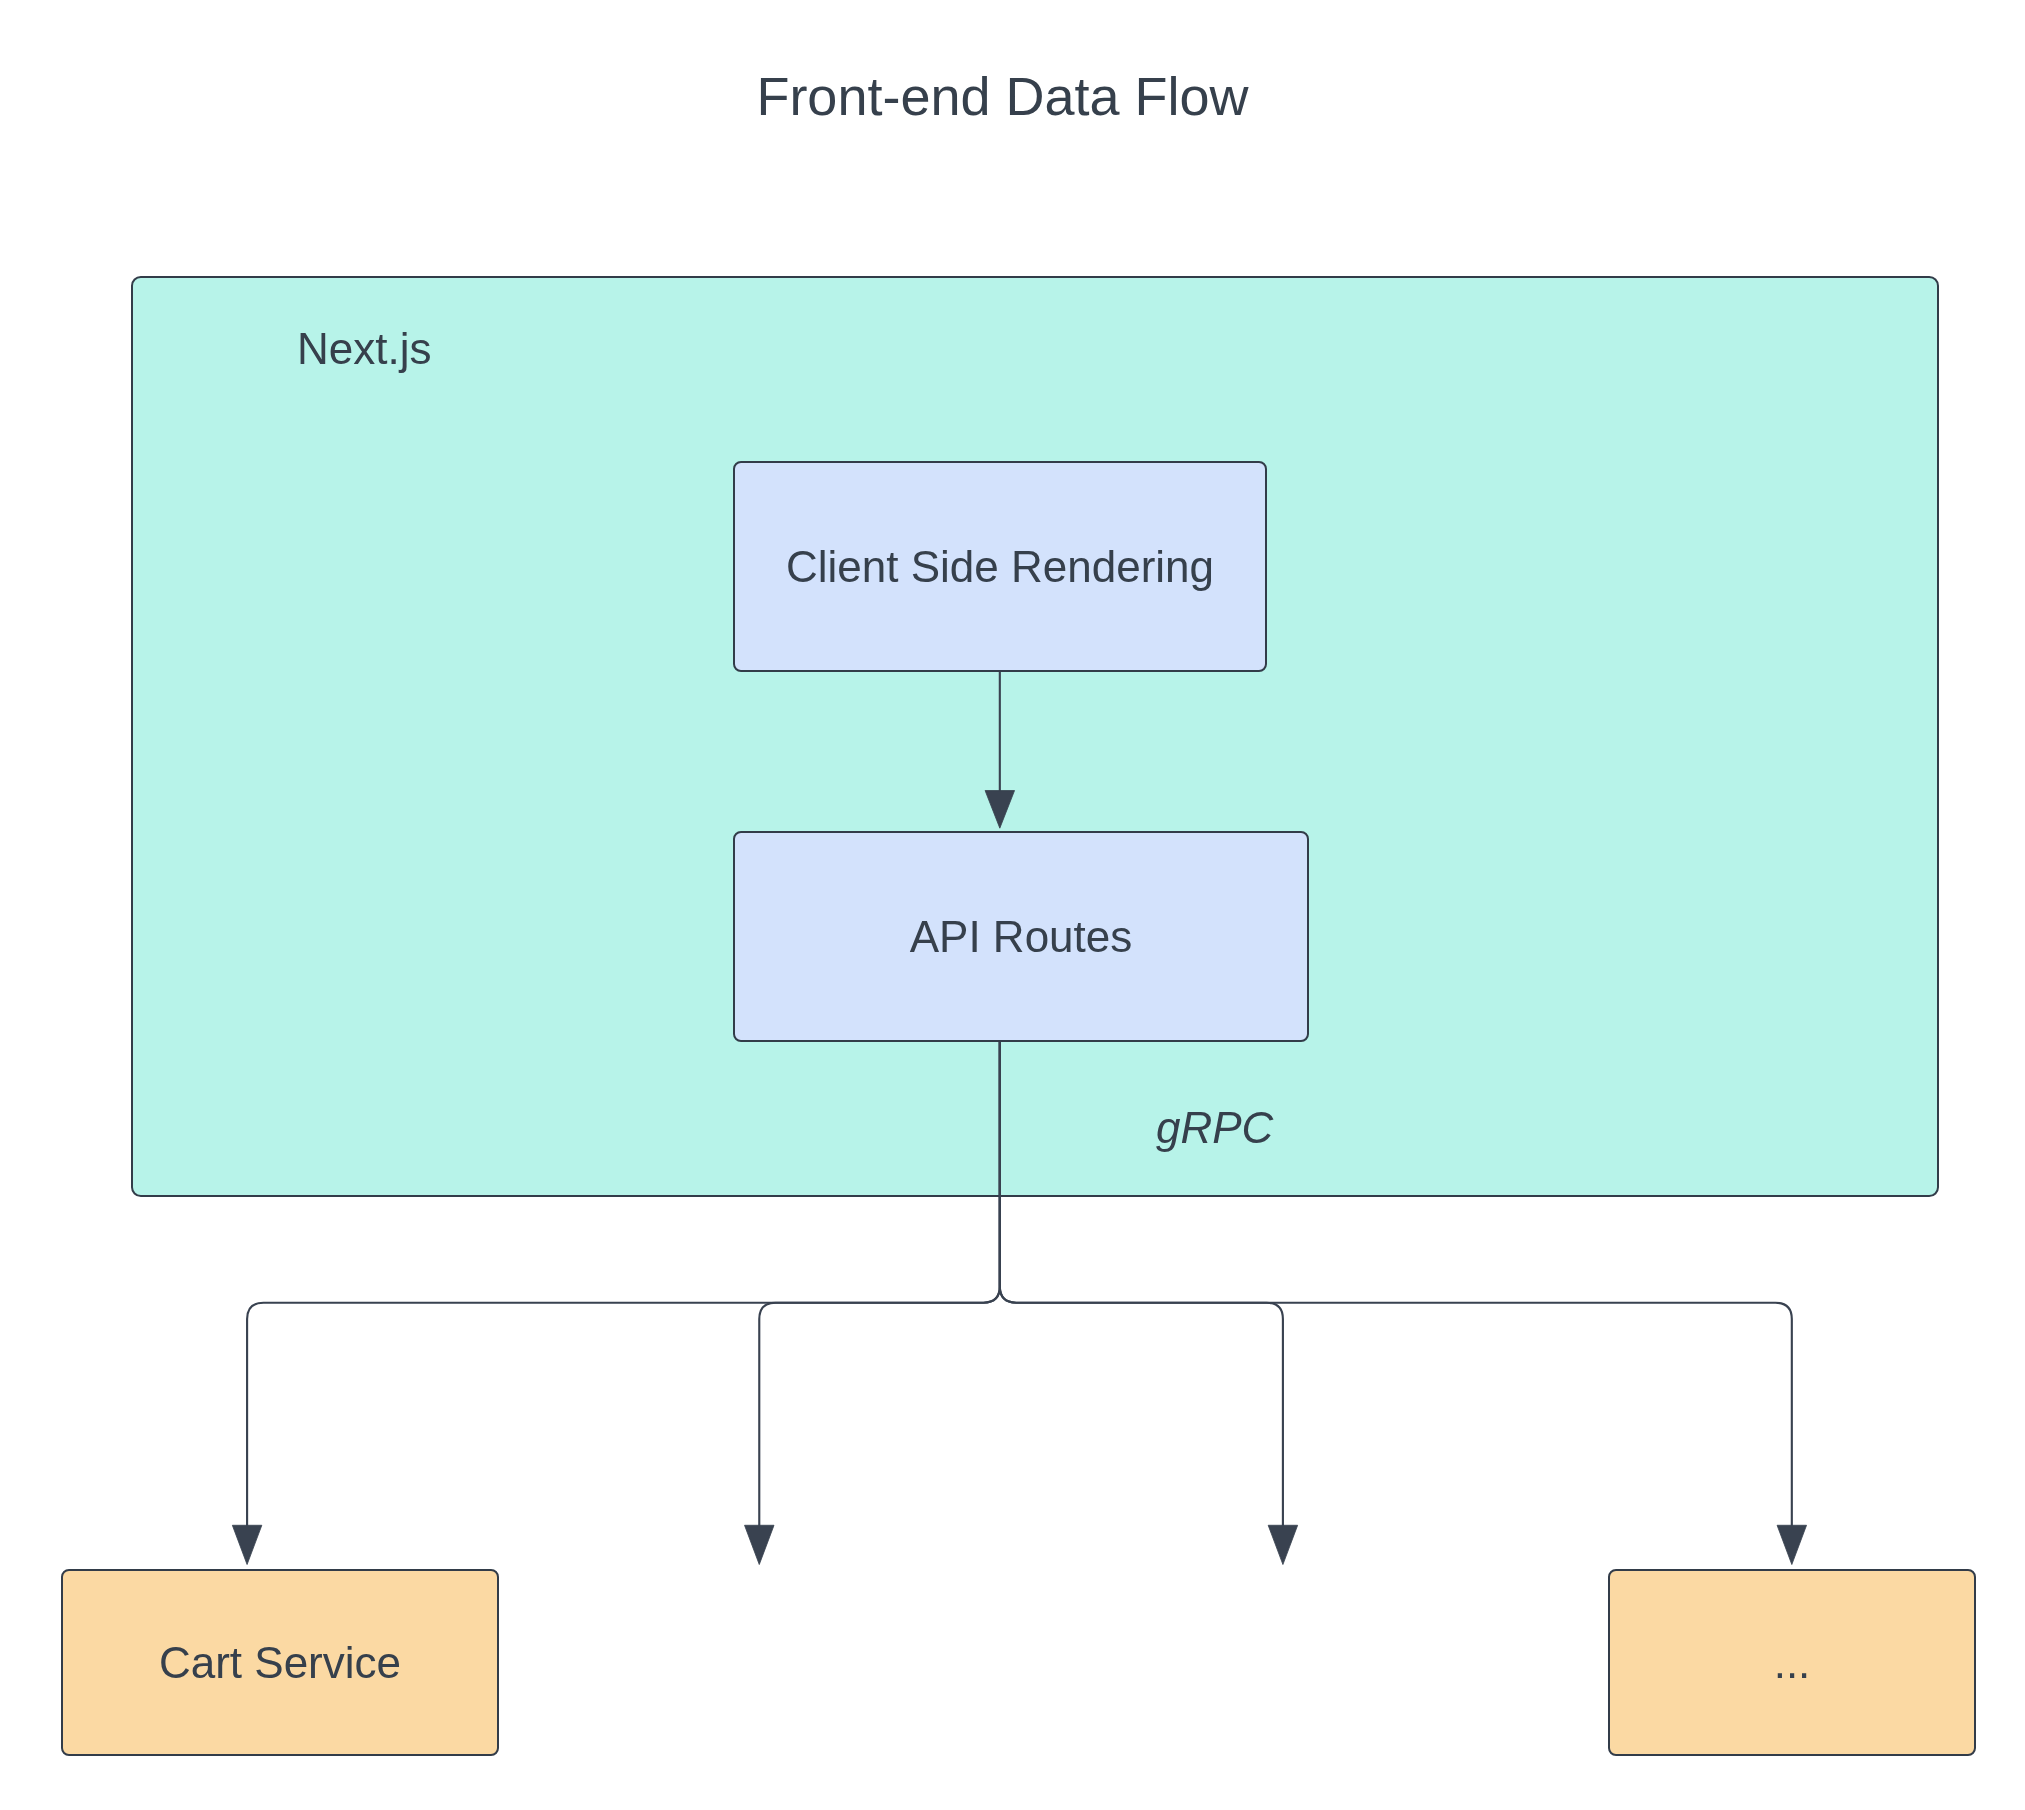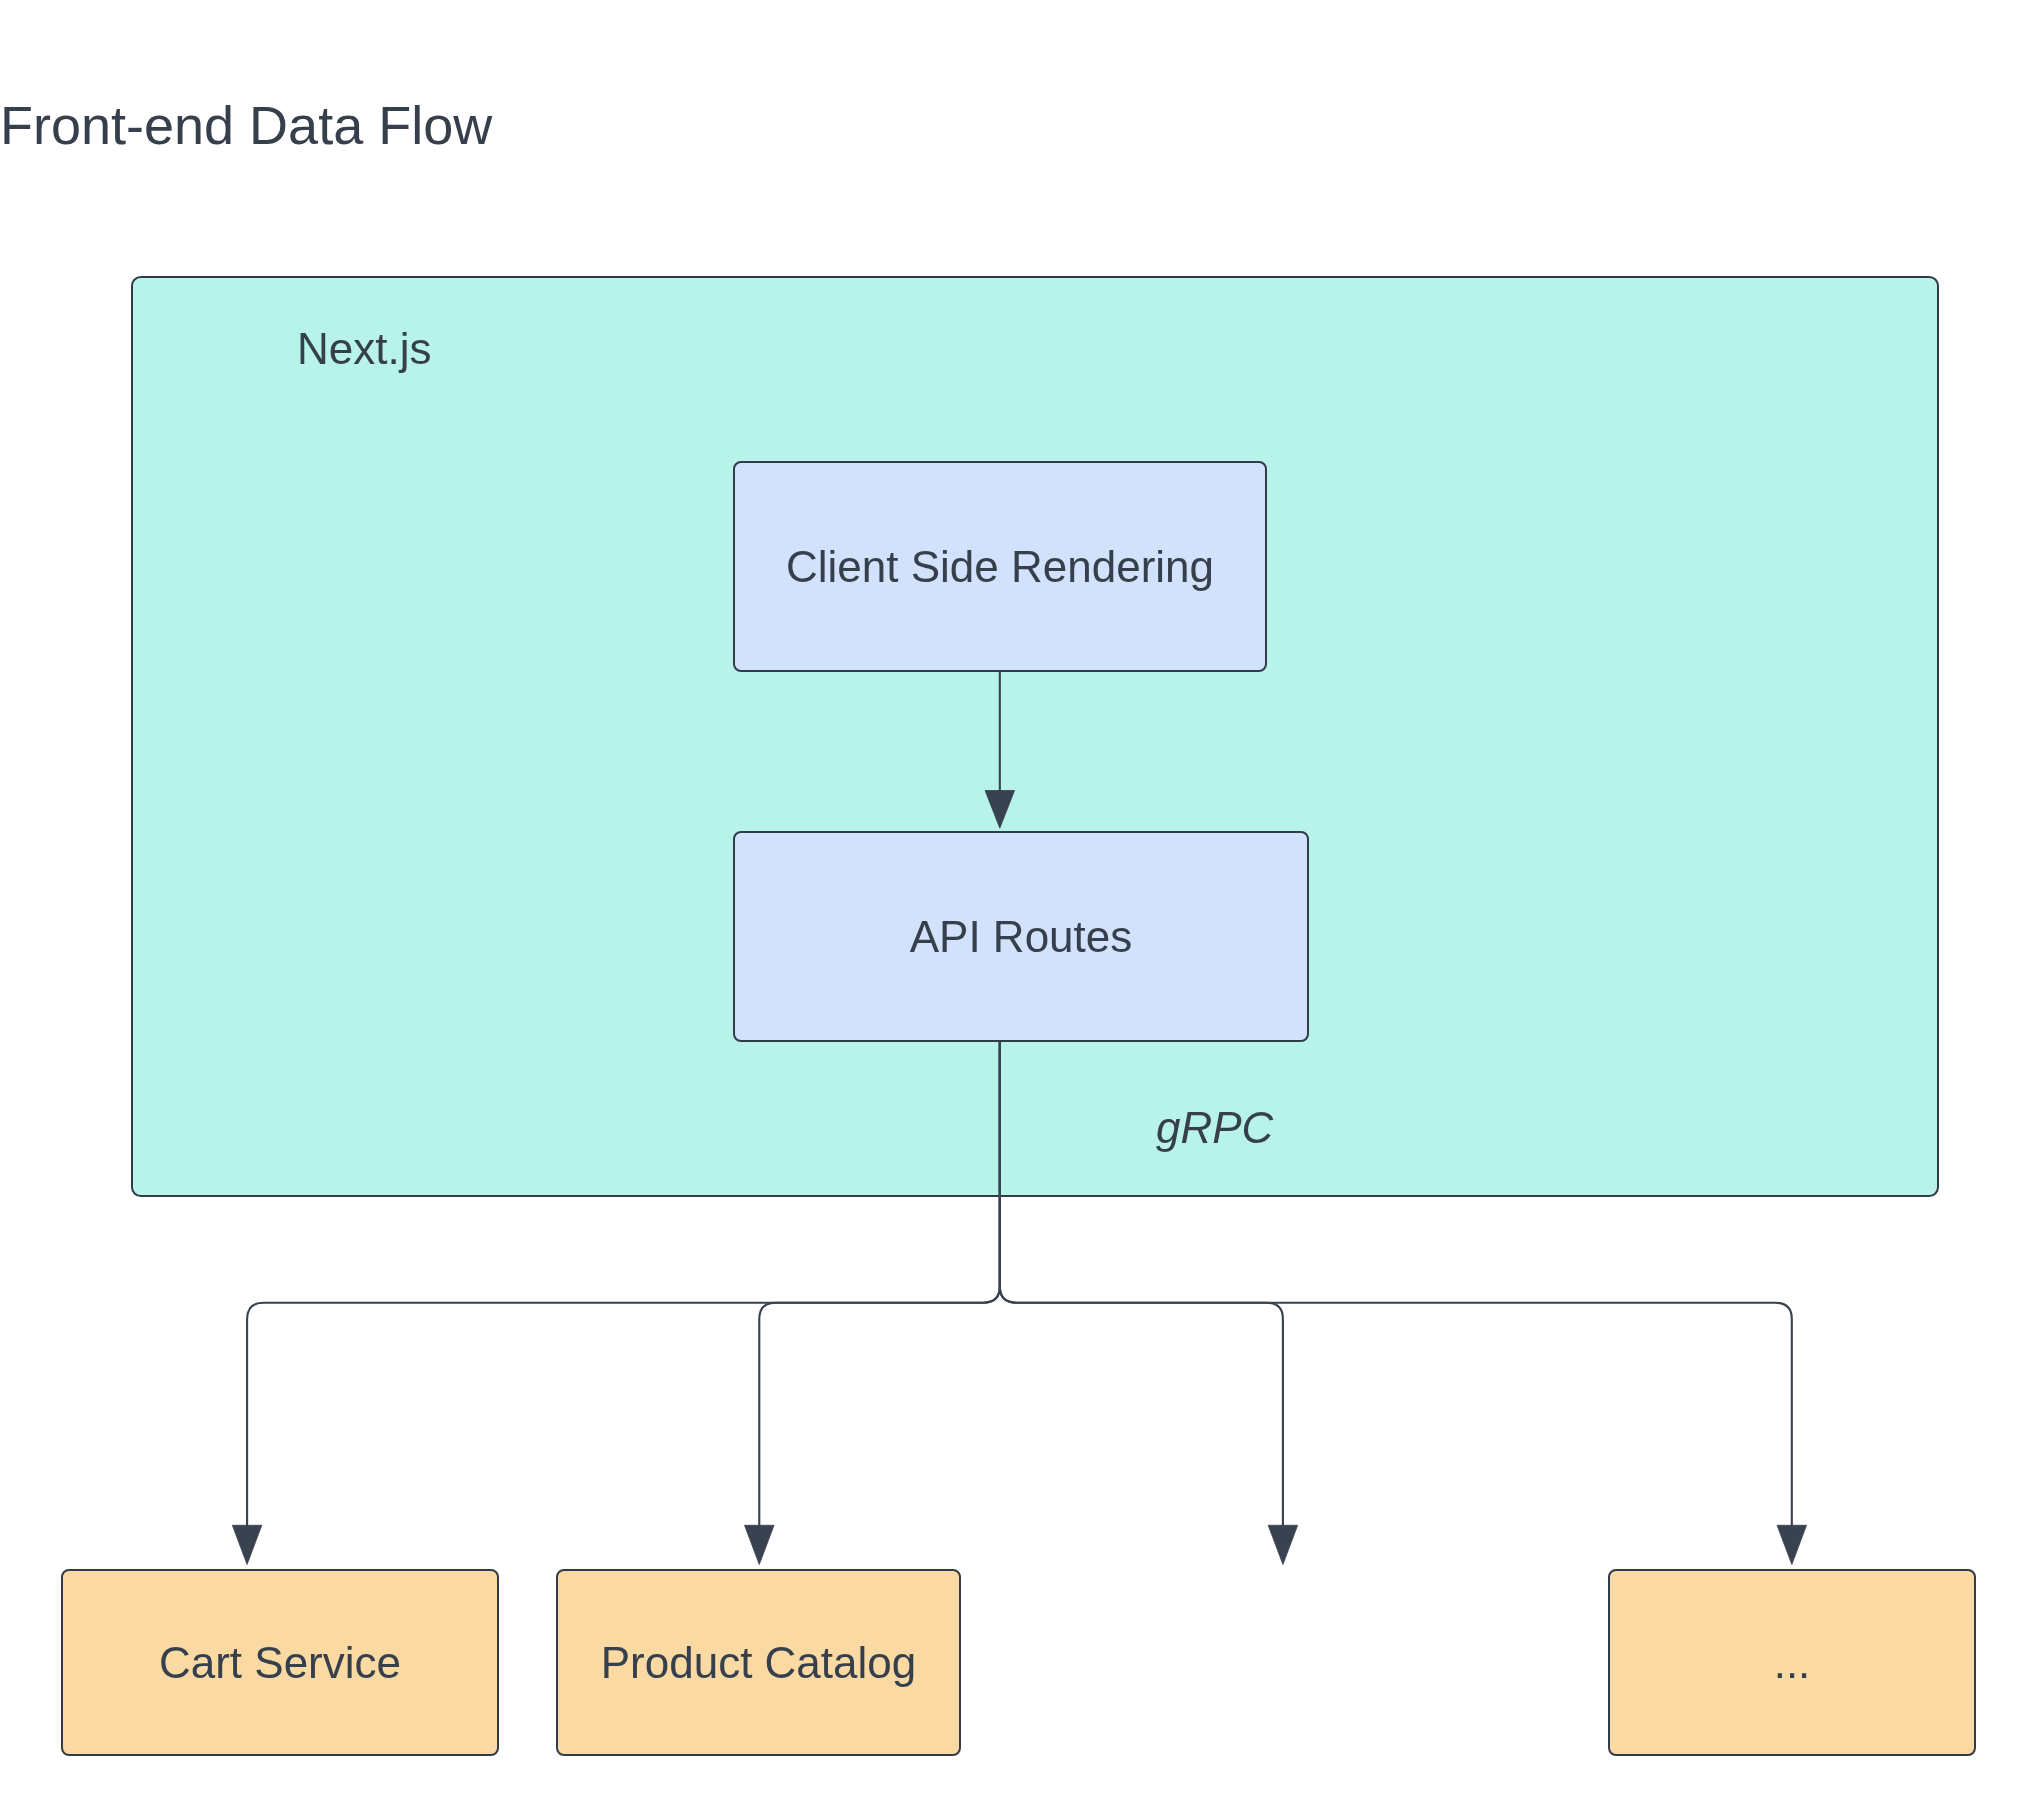--- a/index.html
+++ b/index.html
@@ -16,22 +16,22 @@
   .canvas{
     position:relative;
     width:2025px;height:1811px;
     background:var(--background);
     font-family:"Liberation Sans", sans-serif;
     color:var(--text);
     overflow:hidden;
   }
   .title{
     position:absolute;
-    left:0;top:94px;width:2005px;
-    text-align:left;
+    left:0;top:65px;width:2005px;
+    text-align:center;
     font-size:54px;
     font-weight:400;
     color:var(--text);
     white-space:nowrap;
   }
   .container-box{
     position:absolute;
     left:131px;top:276px;
     width:1808px;height:921px;
     background:var(--container-fill);
@@ -120,23 +120,20 @@
   <div class="node blue node-api">
     <span>API Routes</span>
   </div>
 
   <div class="edge-label edge-label-grpc">gRPC</div>
 
   <div class="node orange node-cart">
     <span>Cart Service</span>
   </div>
 
-  <div class="node orange node-catalog">
-    <span>Product Catalog</span>
-  </div>
 
 
   <div class="node orange node-more">
     <span>...</span>
   </div>
 
 </div>
 
 
 </body></html>

